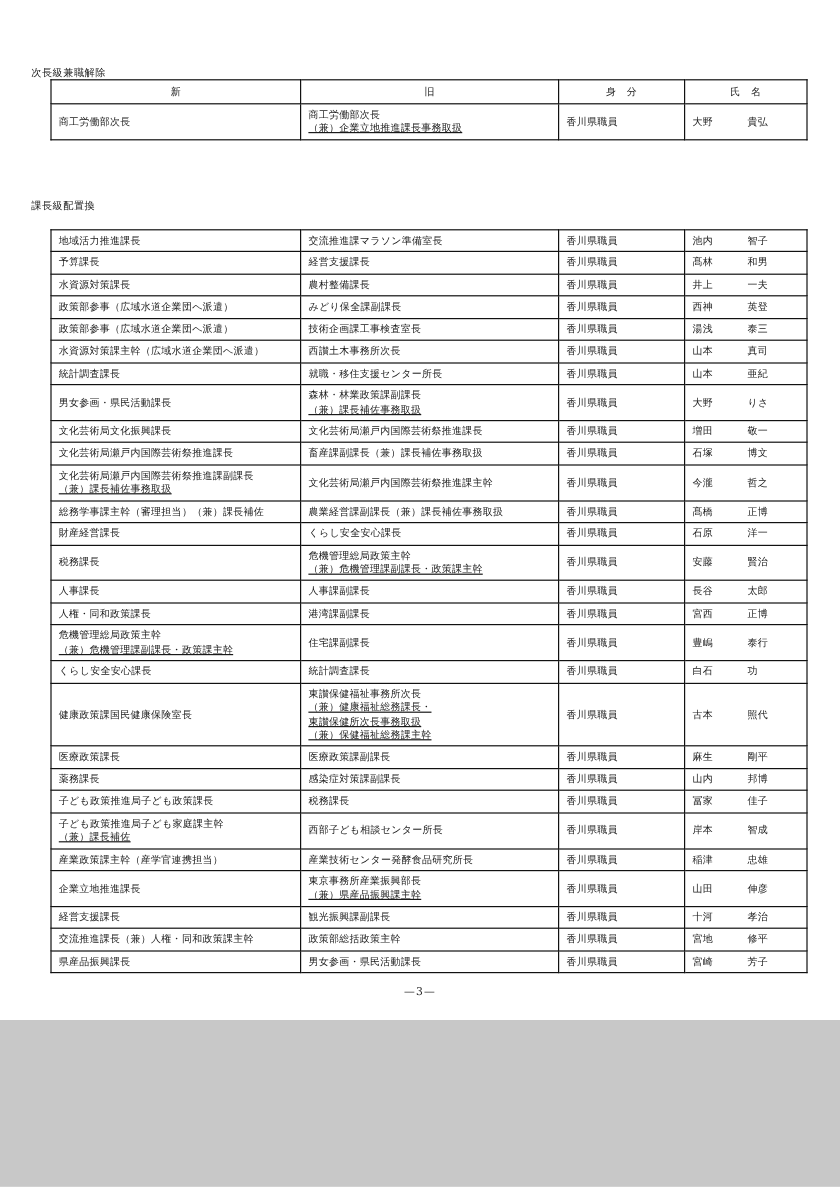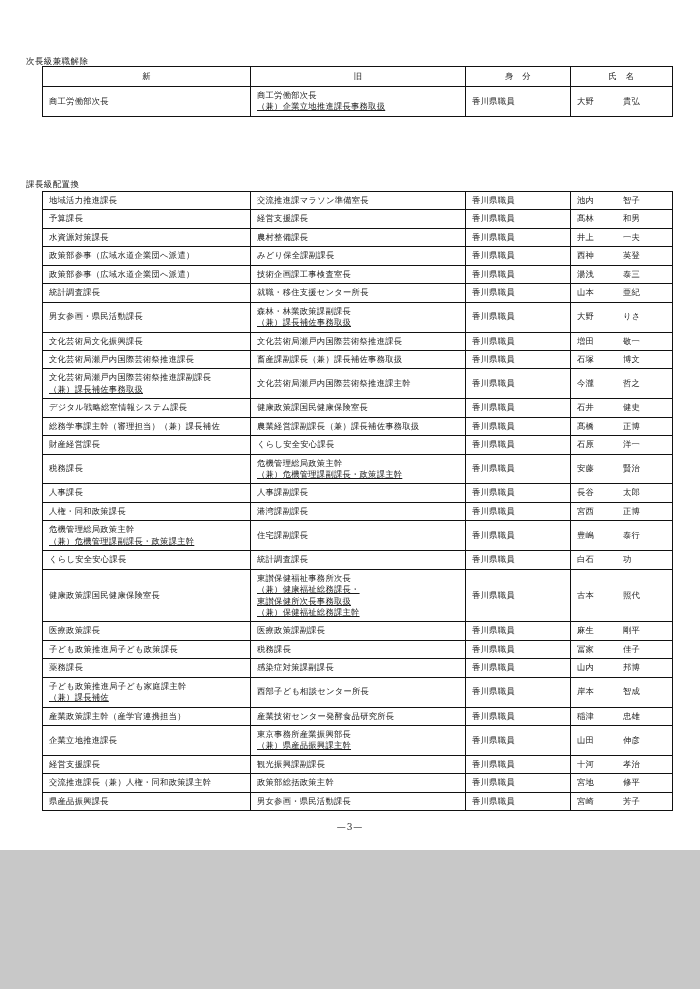--- a/index.html
+++ b/index.html
@@ -112,21 +112,21 @@
           <td>
             <span class="cell-line">商工労働部次長</span>
             <span class="cell-line indent">（兼）企業立地推進課長事務取扱</span>
           </td>
           <td>香川県職員</td>
           <td class="name-cell"><span class="surname">大野</span><span class="given">貴弘</span></td>
         </tr>
       </tbody>
   </table>
 
-  <div class="section-title" style="top:180px;">課長級配置換</div>
+  <div class="section-title" style="top:168px;">課長級配置換</div>
 
   <table class="doc-table" style="top:191px;">
     <colgroup>
       <col class="c-new">
         <col class="c-old">
         <col class="c-stat">
         <col class="c-name">
     </colgroup>
     <tbody id="tbody-1">
         <tr>
@@ -174,20 +174,30 @@
             <span class="cell-line">政策部参事（広域水道企業団へ派遣）</span>
           </td>
           <td>
             <span class="cell-line">技術企画課工事検査室長</span>
           </td>
           <td>香川県職員</td>
           <td class="name-cell"><span class="surname">湯浅</span><span class="given">泰三</span></td>
         </tr>
         <tr>
           <td>
+            <span class="cell-line">水資源対策課主幹（広域水道企業団へ派遣）</span>
+          </td>
+          <td>
+            <span class="cell-line">西讃土木事務所次長</span>
+          </td>
+          <td>香川県職員</td>
+          <td class="name-cell"><span class="surname">山本</span><span class="given">真司</span></td>
+        </tr>
+        <tr>
+          <td>
             <span class="cell-line">統計調査課長</span>
           </td>
           <td>
             <span class="cell-line">就職・移住支援センター所長</span>
           </td>
           <td>香川県職員</td>
           <td class="name-cell"><span class="surname">山本</span><span class="given">亜紀</span></td>
         </tr>
         <tr>
           <td>
@@ -223,30 +233,20 @@
         <tr>
           <td>
             <span class="cell-line">文化芸術局瀬戸内国際芸術祭推進課副課長</span>
             <span class="cell-line indent">（兼）課長補佐事務取扱</span>
           </td>
           <td>
             <span class="cell-line">文化芸術局瀬戸内国際芸術祭推進課主幹</span>
           </td>
           <td>香川県職員</td>
           <td class="name-cell"><span class="surname">今瀧</span><span class="given">哲之</span></td>
-        </tr>
-        <tr>
-          <td>
-            <span class="cell-line">デジタル戦略総室情報システム課長</span>
-          </td>
-          <td>
-            <span class="cell-line">健康政策課国民健康保険室長</span>
-          </td>
-          <td>香川県職員</td>
-          <td class="name-cell"><span class="surname">石井</span><span class="given">健史</span></td>
         </tr>
         <tr>
           <td>
             <span class="cell-line">総務学事課主幹（審理担当）（兼）課長補佐</span>
           </td>
           <td>
             <span class="cell-line">農業経営課副課長（兼）課長補佐事務取扱</span>
           </td>
           <td>香川県職員</td>
           <td class="name-cell"><span class="surname">髙橋</span><span class="given">正博</span></td>
@@ -331,37 +331,37 @@
             <span class="cell-line">医療政策課長</span>
           </td>
           <td>
             <span class="cell-line">医療政策課副課長</span>
           </td>
           <td>香川県職員</td>
           <td class="name-cell"><span class="surname">麻生</span><span class="given">剛平</span></td>
         </tr>
         <tr>
           <td>
+            <span class="cell-line">薬務課長</span>
+          </td>
+          <td>
+            <span class="cell-line">感染症対策課副課長</span>
+          </td>
+          <td>香川県職員</td>
+          <td class="name-cell"><span class="surname">山内</span><span class="given">邦博</span></td>
+        </tr>
+        <tr>
+          <td>
             <span class="cell-line">子ども政策推進局子ども政策課長</span>
           </td>
           <td>
             <span class="cell-line">税務課長</span>
           </td>
           <td>香川県職員</td>
           <td class="name-cell"><span class="surname">冨家</span><span class="given">佳子</span></td>
-        </tr>
-        <tr>
-          <td>
-            <span class="cell-line">薬務課長</span>
-          </td>
-          <td>
-            <span class="cell-line">感染症対策課副課長</span>
-          </td>
-          <td>香川県職員</td>
-          <td class="name-cell"><span class="surname">山内</span><span class="given">邦博</span></td>
         </tr>
         <tr>
           <td>
             <span class="cell-line">子ども政策推進局子ども家庭課主幹</span>
             <span class="cell-line indent">（兼）課長補佐</span>
           </td>
           <td>
             <span class="cell-line">西部子ども相談センター所長</span>
           </td>
           <td>香川県職員</td>

